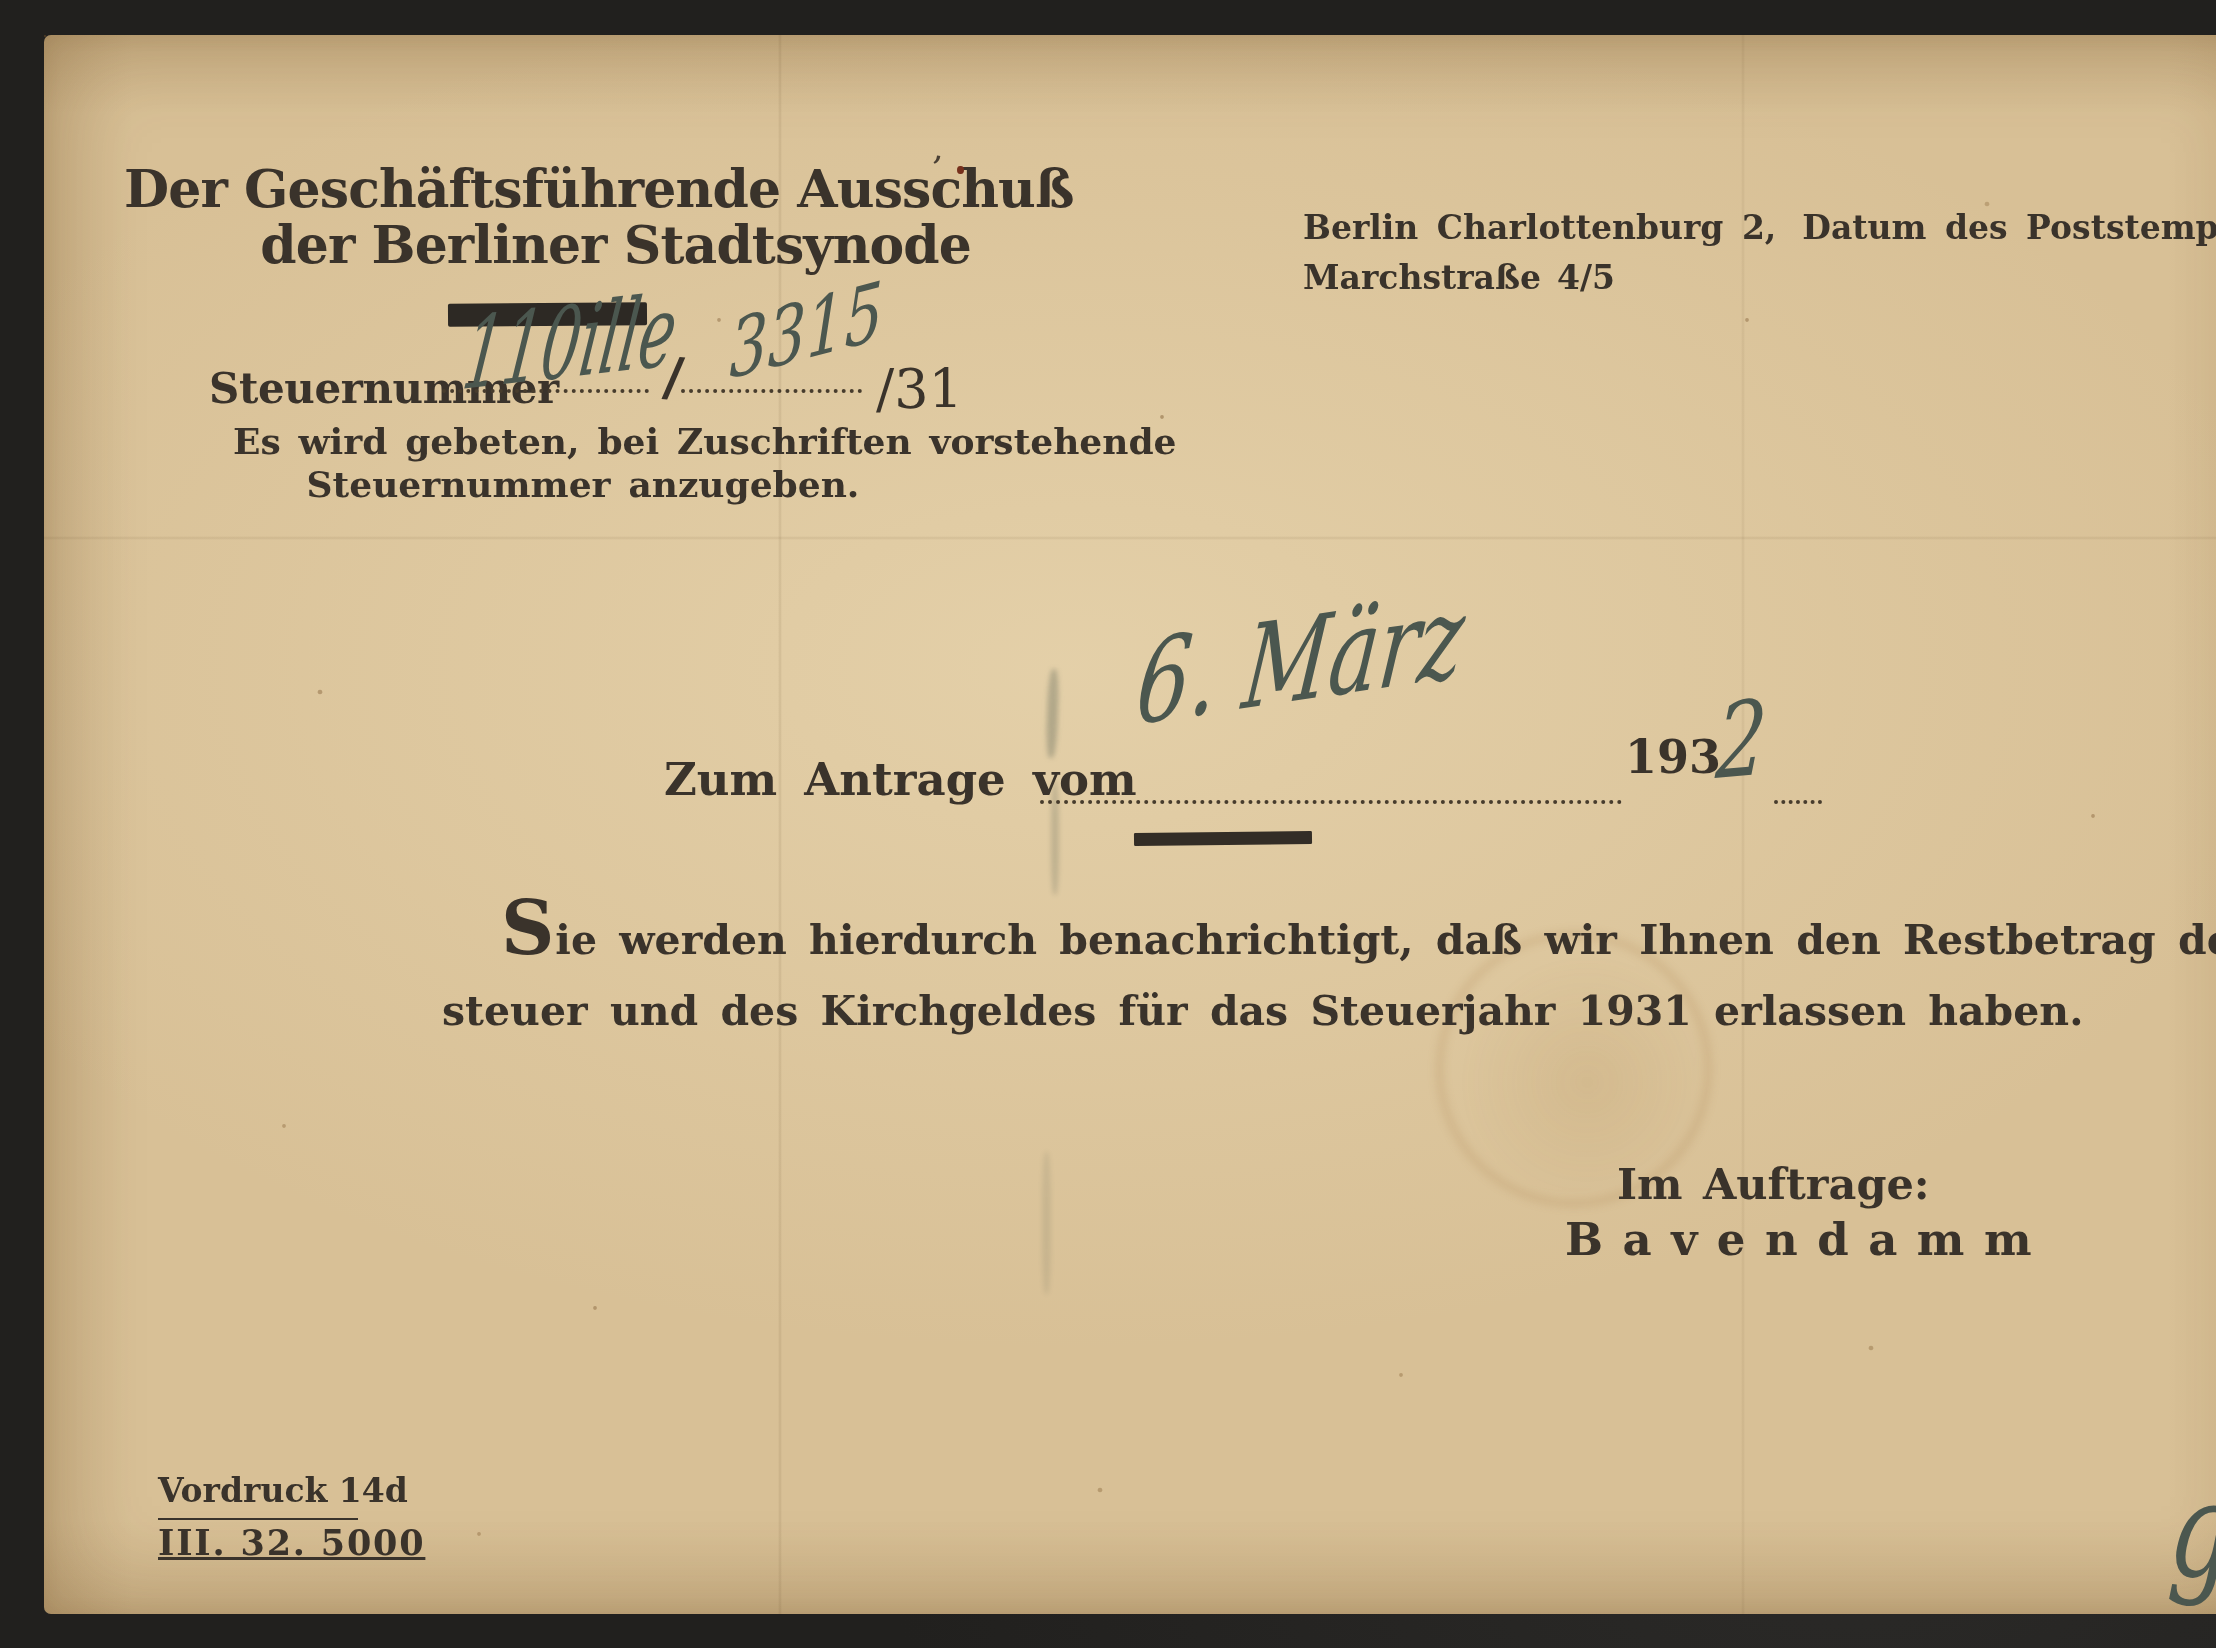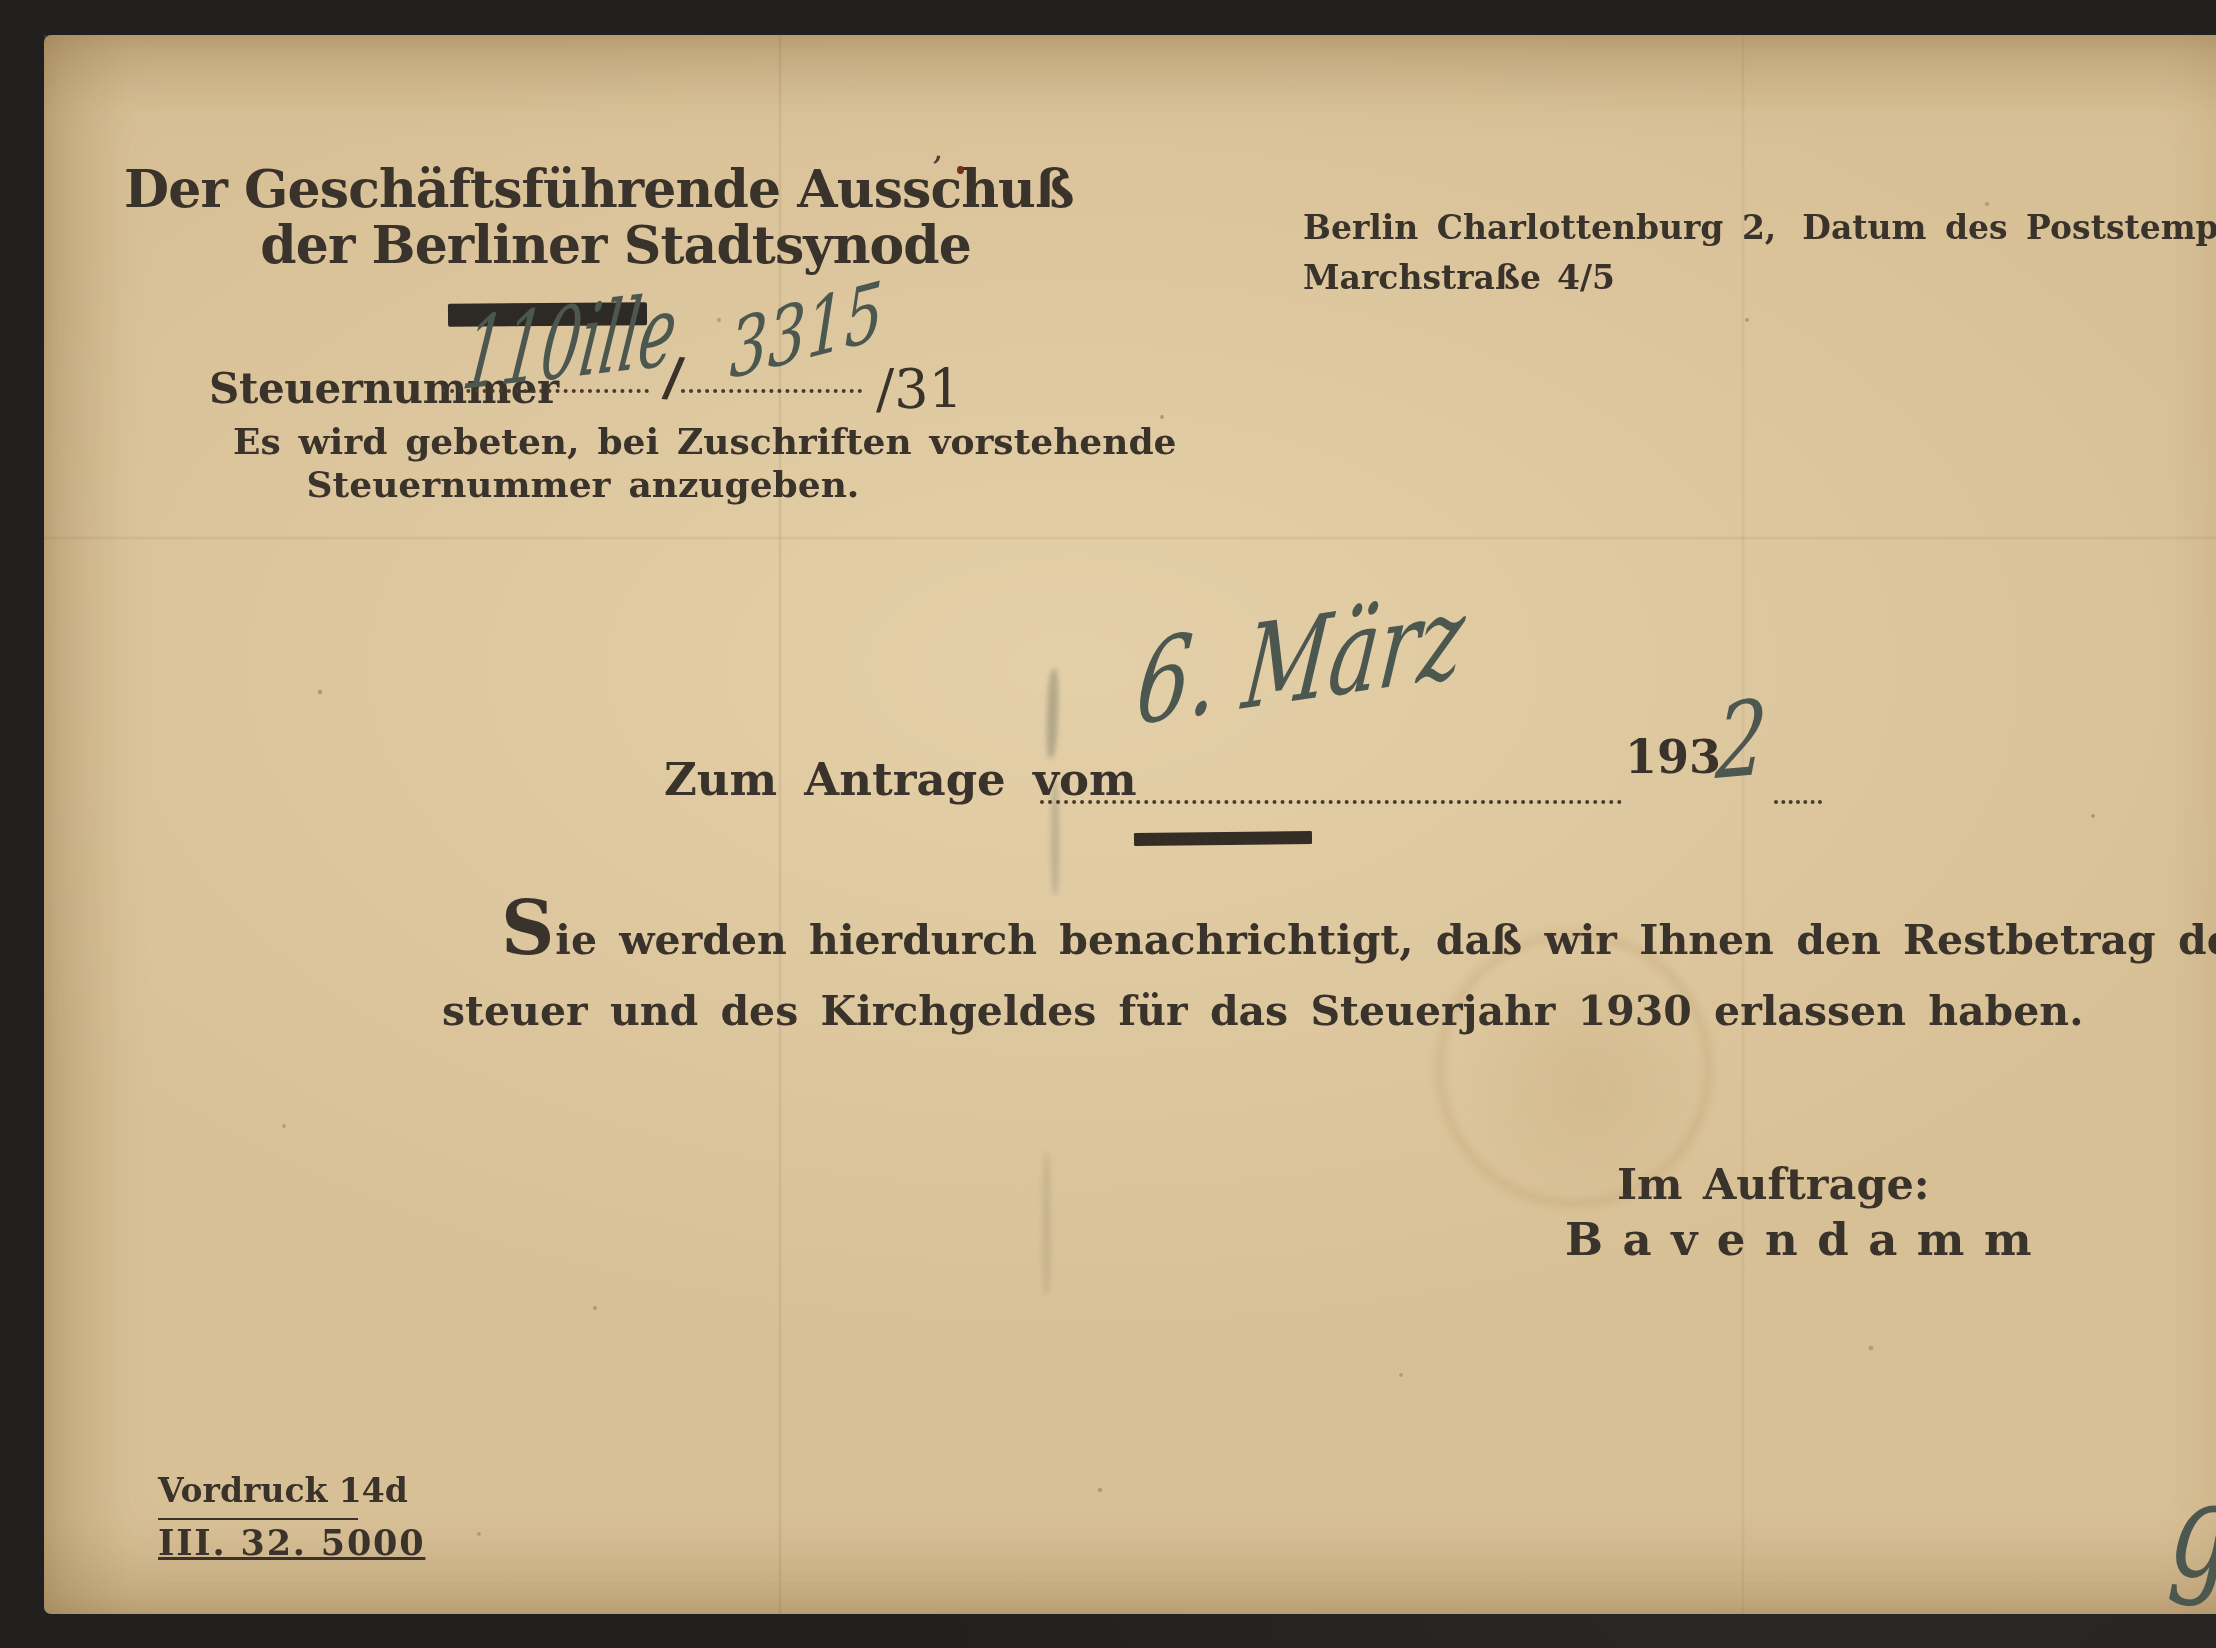--- a/index.html
+++ b/index.html
@@ -165,21 +165,21 @@
     <div class="abs request-leader"></div>
     <span class="abs request-date hand">6. März</span>
     <div class="abs request-year fraktur">193</div>
     <span class="abs request-year-digit hand">2</span>
     <div class="abs request-leader-tail"></div>
     <div class="abs date-rule"></div>
 
     <div class="abs body-line1 fraktur">
       <span class="initial">S</span><span>ie werden hierdurch benachrichtigt, daß wir Ihnen den Restbetrag der Kirchen=</span>
     </div>
-    <div class="abs body-line2 fraktur">steuer und des Kirchgeldes für das Steuerjahr 1930 erlassen haben.</div>
+    <div class="abs body-line2 fraktur">steuer und des Kirchgeldes für das Steuerjahr 1931 erlassen haben.</div>
 
     <div class="abs sig-preamble fraktur">Im Auftrage:</div>
     <div class="abs sig-name fraktur">Bavendamm</div>
 
     <div class="abs footer">
       <div class="footer-form fraktur">Vordruck 14d</div>
       <div class="footer-rule"></div>
       <div class="footer-print">III. 32. 5000</div>
     </div>
 

